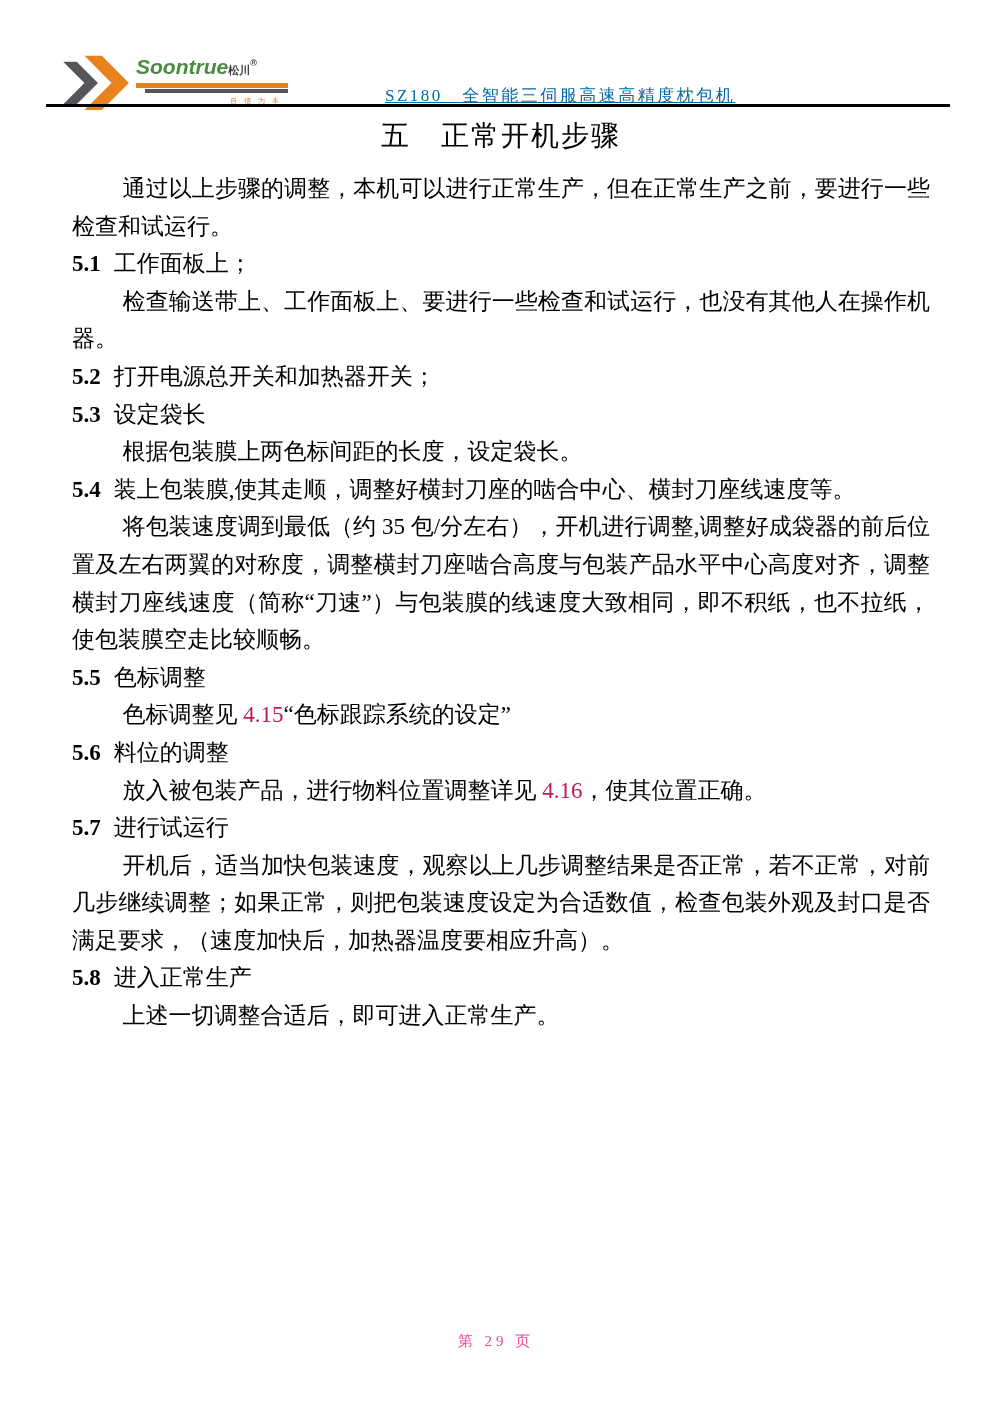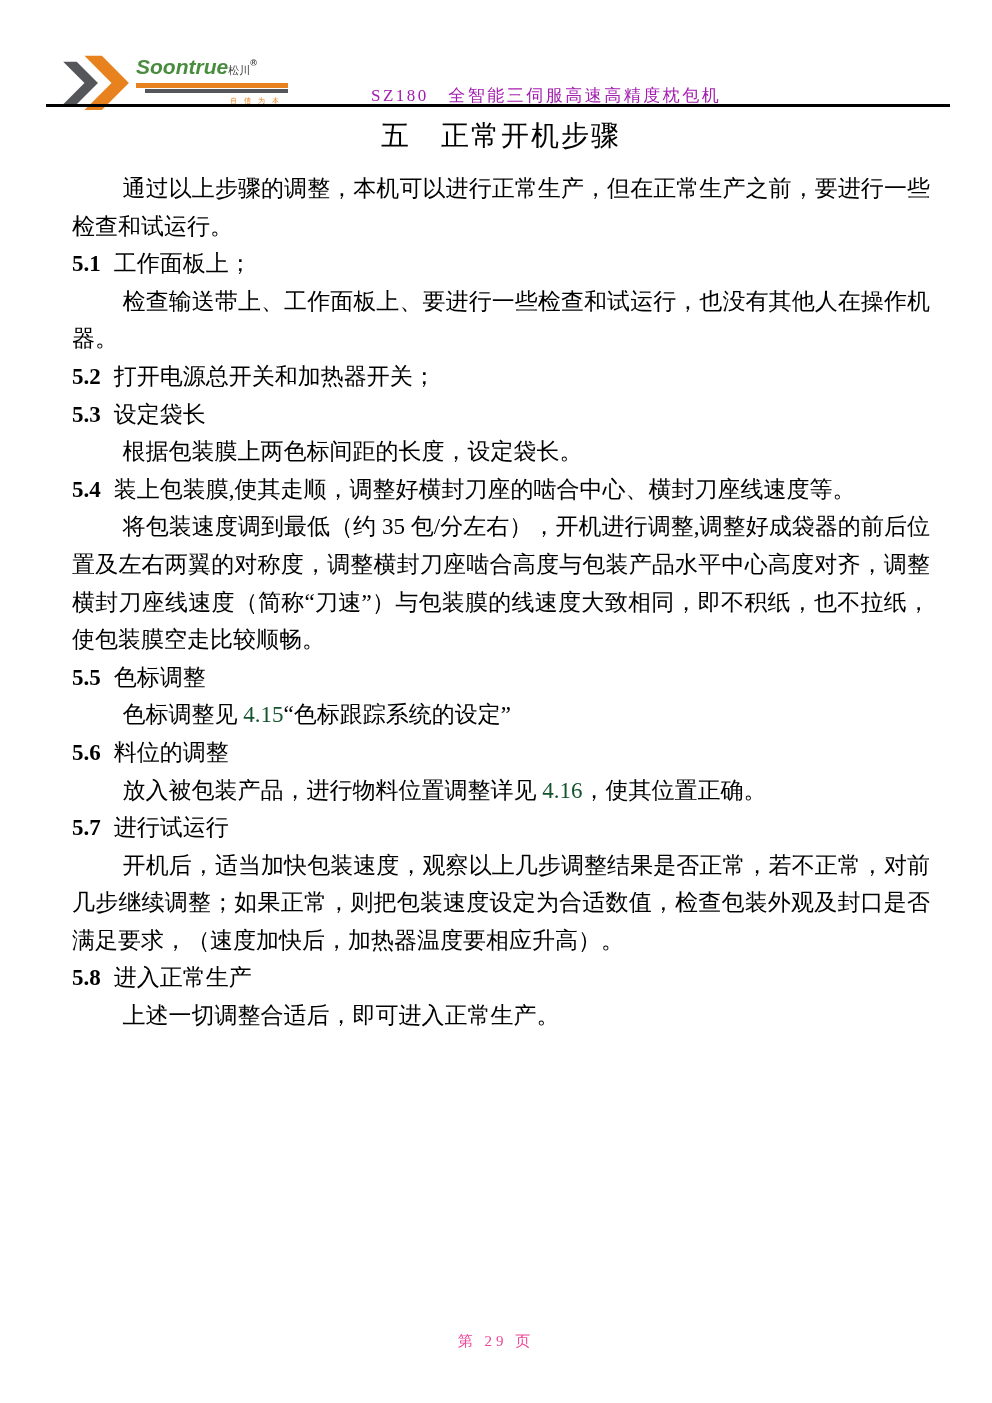--- a/index.html
+++ b/index.html
@@ -6,37 +6,37 @@
   .page{position:relative;width:992px;height:1403px;background:#ffffff;overflow:hidden;
         font-family:"Liberation Serif","DejaVu Serif",serif;color:#000;}
 
   
   .header{position:absolute;left:62px;top:50px;right:40px;height:58px;}
   .logo{position:absolute;left:0;top:2px;display:flex;align-items:flex-start;}
   .chevrons{width:72px;height:58px;display:block;}
   .wordmark{margin-left:2px;width:152px;}
   .brand-line{font-family:"Liberation Sans","DejaVu Sans",sans-serif;font-style:italic;
               font-weight:bold;font-size:21px;color:#4a8c3f;line-height:22px;white-space:nowrap;}
-  .brand-cn{font-size:11px;color:#3a3a3a;font-style:normal;font-weight:normal;}
+  .brand-cn{font-size:11px;color:#3a3a3a;font-style:normal;font-weight:bold;}
   .reg{font-size:9px;vertical-align:super;color:#3a3a3a;font-style:normal;}
   .stripe-orange{height:5px;background:#e8821e;margin-top:2px;}
   .stripe-gray{height:4px;background:#55565a;margin-left:9px;margin-top:1px;}
   .slogan{font-size:7px;color:#e8821e;letter-spacing:7px;text-align:right;margin-top:3px;
           margin-right:2px;font-family:"Liberation Sans","DejaVu Sans",sans-serif;}
-  .doc-title{position:absolute;left:309px;top:34px;font-size:17px;letter-spacing:2.5px;color:#a21caf;}
+  .doc-title{position:absolute;left:323px;top:34px;font-size:17px;letter-spacing:2.5px;color:#0369a1;text-decoration:underline;}
   .rule{position:absolute;left:46px;right:42px;top:104px;height:3px;background:#000;}
 
   
   .content{position:absolute;left:72px;top:112px;width:858px;}
   .page-title{text-align:center;font-size:28px;letter-spacing:2px;font-weight:normal;
               margin:6px 0 16px 0;line-height:36px;color:#000;}
   p.line{font-size:23px;line-height:37.6px;margin:0;text-align:justify;color:#000;}
   p.indent{text-indent:2.2em;}
   .sec-num{font-weight:bold;margin-right:13px;}
-  .red{color:#14532d;}
+  .red{color:#be185d;}
 
   
   .footer{position:absolute;left:0;right:0;top:1332px;text-align:center;font-size:15px;
           letter-spacing:4px;color:#ec4899;}
 </style>
 </head>
 <body>
 
 <div class="page">
 

